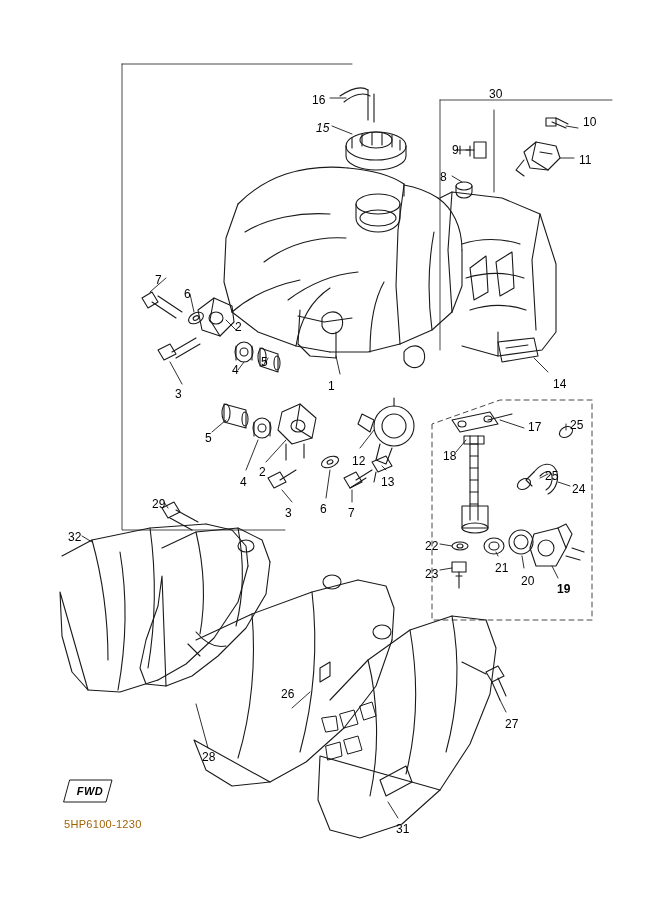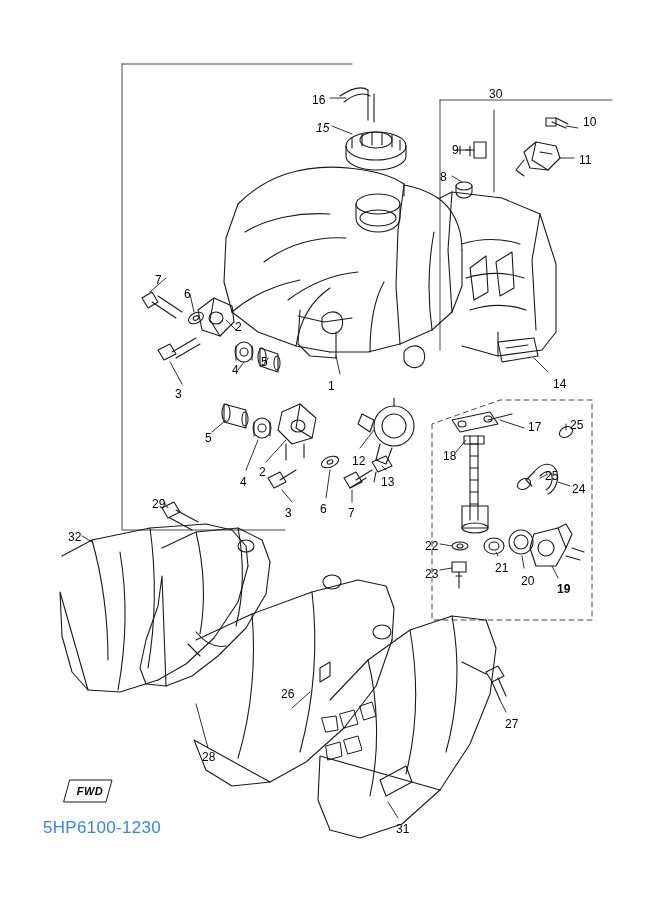--- a/index.html
+++ b/index.html
@@ -30,25 +30,25 @@
   .callout {
     position: absolute;
     font-size: 12px;
     font-family: "Liberation Sans", sans-serif;
     color: #000;
     line-height: 12px;
     white-space: nowrap;
   }
   .partno {
     position: absolute;
-    left: 43px;
+    left: 64px;
     top: 818px;
-    font-size: 17px;
+    font-size: 11px;
     letter-spacing: 0.3px;
-    color: #3b82f6;
+    color: #a16207;
   }
   .fwd-box {
     position: absolute;
     left: 68px;
     top: 777px;
     width: 44px;
     height: 27px;
     text-decoration: underline;
   }
   .fwd-label {

